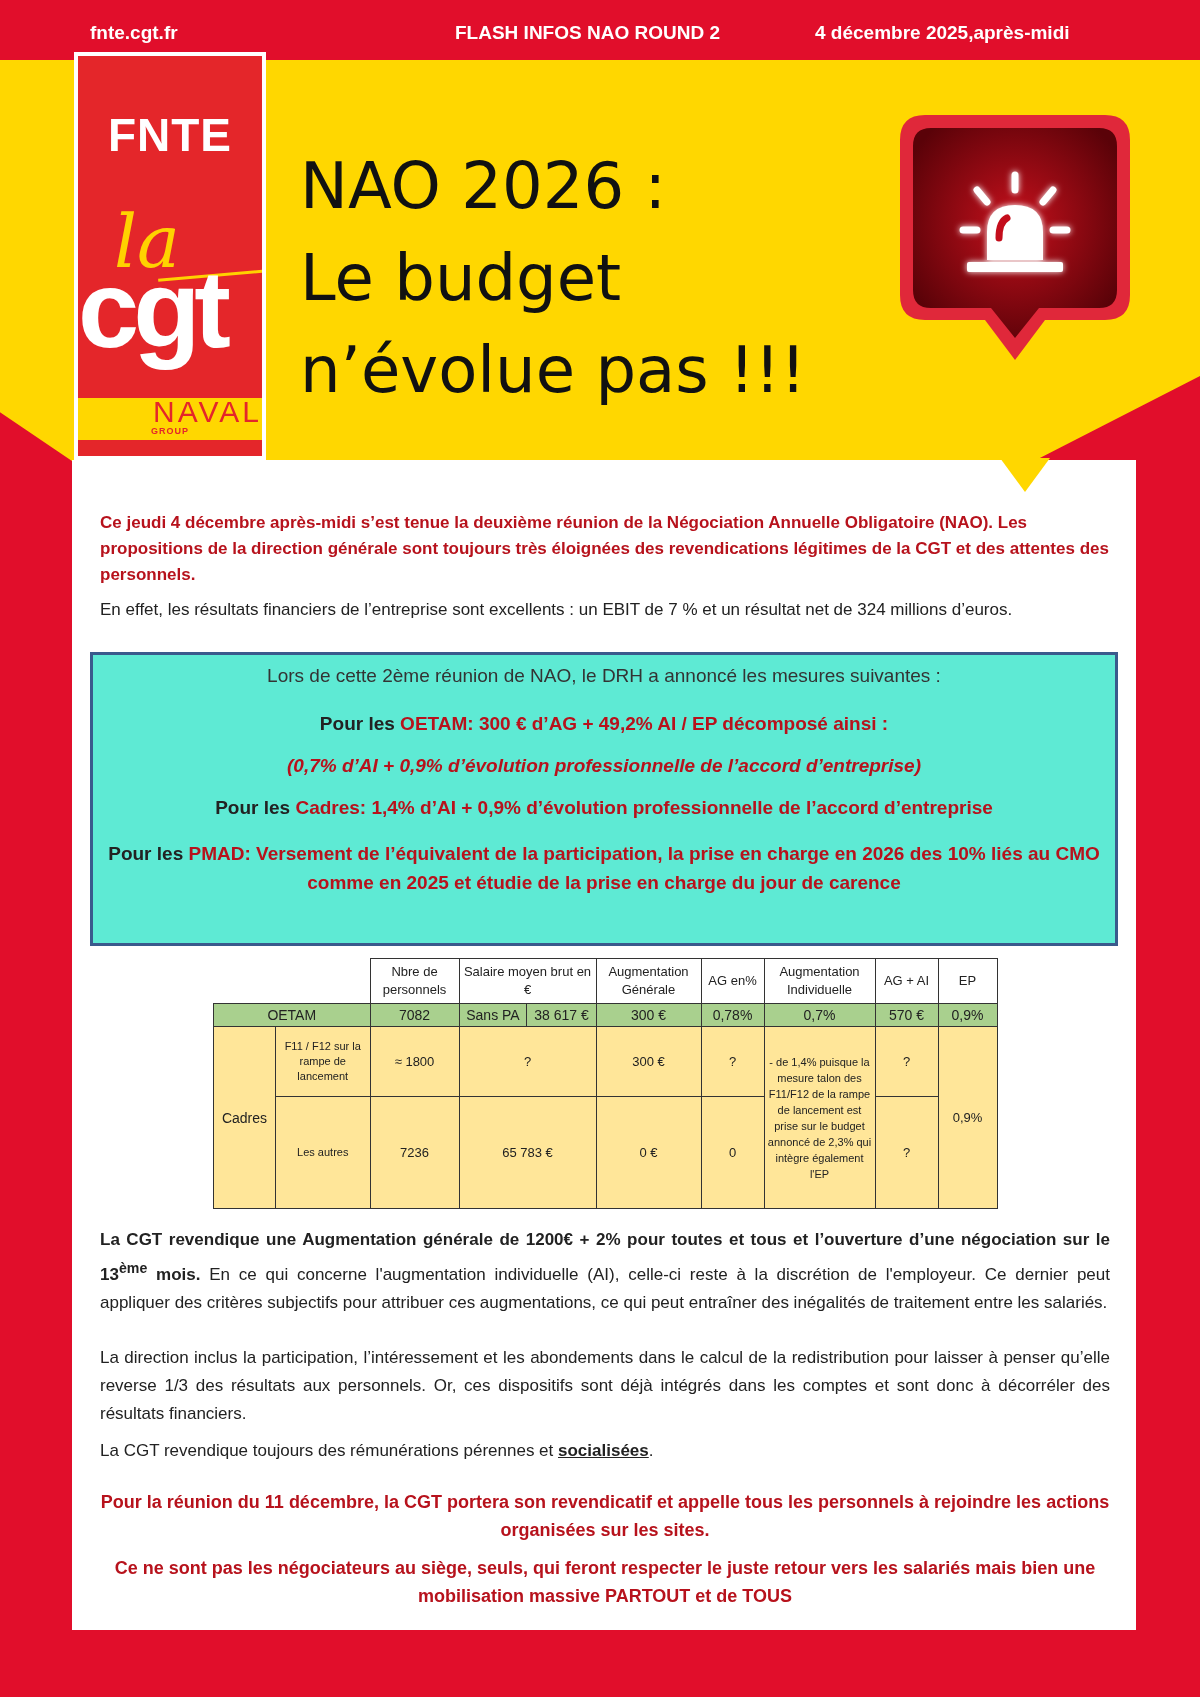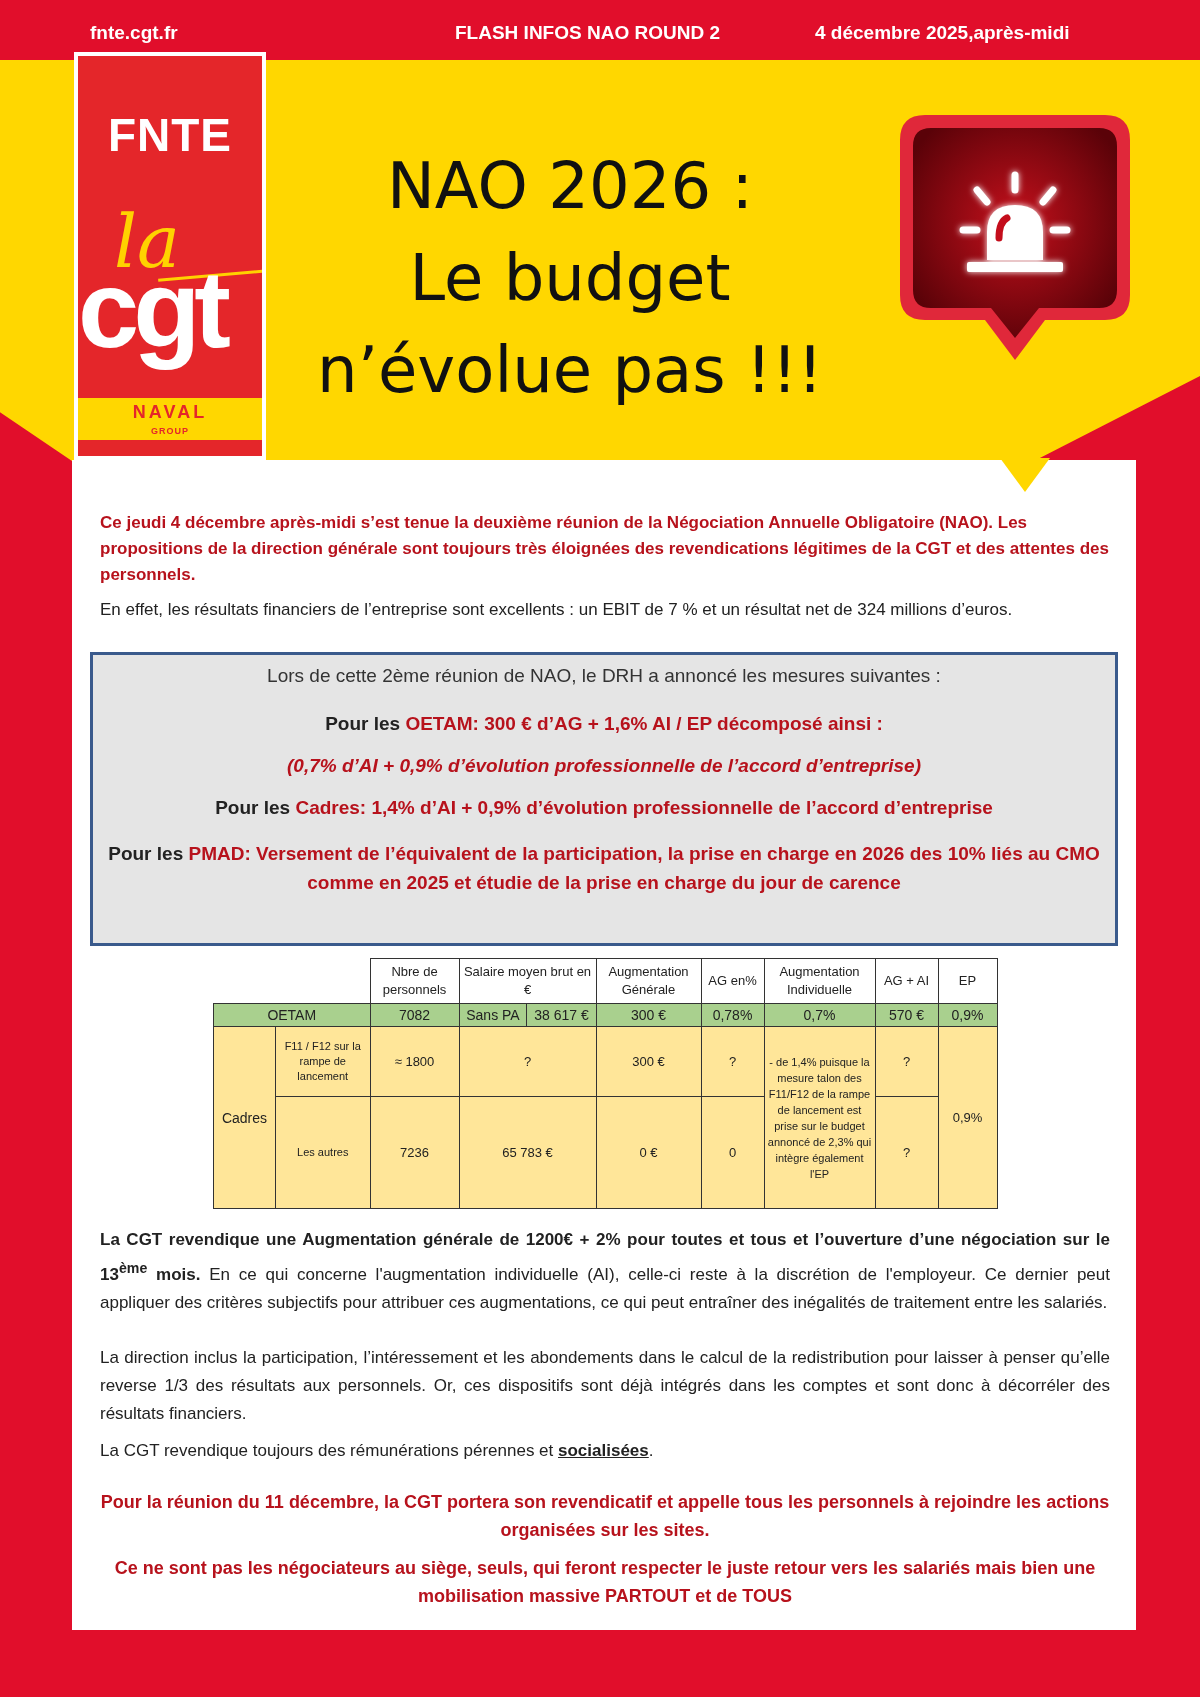--- a/index.html
+++ b/index.html
@@ -53,42 +53,42 @@
   }
   .logo-cgt {
     position: absolute; left: 0px; top: 198px; color: #fff; font-weight: bold;
     font-size: 110px; letter-spacing: -6px; line-height: 1;
   }
   .logo-naval {
     position: absolute; left: 0; right: 0; bottom: 16px; height: 42px; background: #ffd700;
     text-align: center;
   }
   .logo-naval .naval {
-    display: block; color: #e4262a; font-weight: bold; font-size: 18px; letter-spacing: 3px; line-height: 28px;
+    display: block; color: #e4262a; font-weight: normal; font-size: 30px; letter-spacing: 3px; line-height: 28px; text-align: right;
   }
   .logo-naval .group {
     display: block; color: #e4262a; font-weight: bold; font-size: 9px; letter-spacing: 1px; line-height: 10px;
   }
 
   .headline {
-    position: absolute; left: 300px; top: 140px; width: 540px; text-align: center;
+    position: absolute; left: 300px; top: 140px; width: 540px; text-align: left;
     font-family: "DejaVu Sans", sans-serif; font-size: 64px; line-height: 92px; color: #111;
   }
   .headline span { display: block; }
 
   .alert {
     position: absolute; left: 895px; top: 110px; width: 240px; height: 260px;
   }
 
   .content { position: absolute; left: 100px; width: 1010px; font-size: 17px; line-height: 26px; color: #222; }
   .intro-red { top: 510px; color: #b7121c; font-weight: bold; }
   .intro-fin { top: 597px; }
   .measures {
     position: absolute; left: 90px; top: 652px; width: 1028px; height: 294px;
-    border: 3px solid #3a5a8c; box-sizing: border-box; background: #e5e5e5;
+    border: 3px solid #3a5a8c; box-sizing: border-box; background: #5eead4;
     text-align: center; font-size: 19px;
   }
   .measures p { margin: 0; }
   .m-lead { position: absolute; left: 0; right: 0; top: 10px; color: #333; }
   .m1 { position: absolute; left: 0; right: 0; top: 58px; font-weight: bold; color: #222; }
   .m2 { position: absolute; left: 0; right: 0; top: 100px; font-weight: bold; font-style: italic; color: #b7121c; }
   .m3 { position: absolute; left: 0; right: 0; top: 142px; font-weight: bold; color: #222; }
   .m4 { position: absolute; left: 10px; right: 10px; top: 184px; font-weight: bold; color: #222; line-height: 29px; }
   .red { color: #b7121c; }
 
@@ -175,21 +175,21 @@
       <path d="M104 128 Q104 112 112 108" stroke="#c4101c" stroke-width="7" stroke-linecap="round" fill="none"></path>
     </g>
   </svg>
 </div>
 
 <div class="content intro-red">Ce jeudi 4 décembre après-midi s’est tenue la deuxième réunion de la Négociation Annuelle Obligatoire (NAO). Les propositions de la direction générale sont toujours très éloignées des revendications légitimes de la CGT et des attentes des personnels.</div>
 <div class="content intro-fin"> En effet, les résultats financiers de l’entreprise sont excellents : un EBIT de 7 % et un résultat net de 324 millions d’euros.</div>
 
 <div class="measures">
   <p class="m-lead">Lors de cette 2ème réunion de NAO, le DRH a annoncé les mesures suivantes :</p>
-  <p class="m1"><span>Pour les </span><span class="red">OETAM</span><span class="red">: 300 € d’AG + 1,6% AI / EP décomposé ainsi :</span></p>
+  <p class="m1"><span>Pour les </span><span class="red">OETAM</span><span class="red">: 300 € d’AG + 49,2% AI / EP décomposé ainsi :</span></p>
   <p class="m2">(0,7% d’AI + 0,9% d’évolution professionnelle de l’accord d’entreprise)</p>
   <p class="m3"><span>Pour les </span><span class="red">Cadres</span><span class="red">: 1,4% d’AI + 0,9% d’évolution professionnelle de l’accord d’entreprise</span></p>
   <p class="m4"><span>Pour les </span><span class="red">PMAD</span><span class="red">: Versement de l’équivalent de la participation, la prise en charge en 2026 des 10% liés au CMO comme en 2025 et étudie de la prise en charge du jour de carence</span></p>
 </div>
 
 <table class="nao">
   <tbody>
       <tr class="hdr">
     <td class="blank" style="width:56px"></td>
     <td class="blank" style="width:88px"></td>

